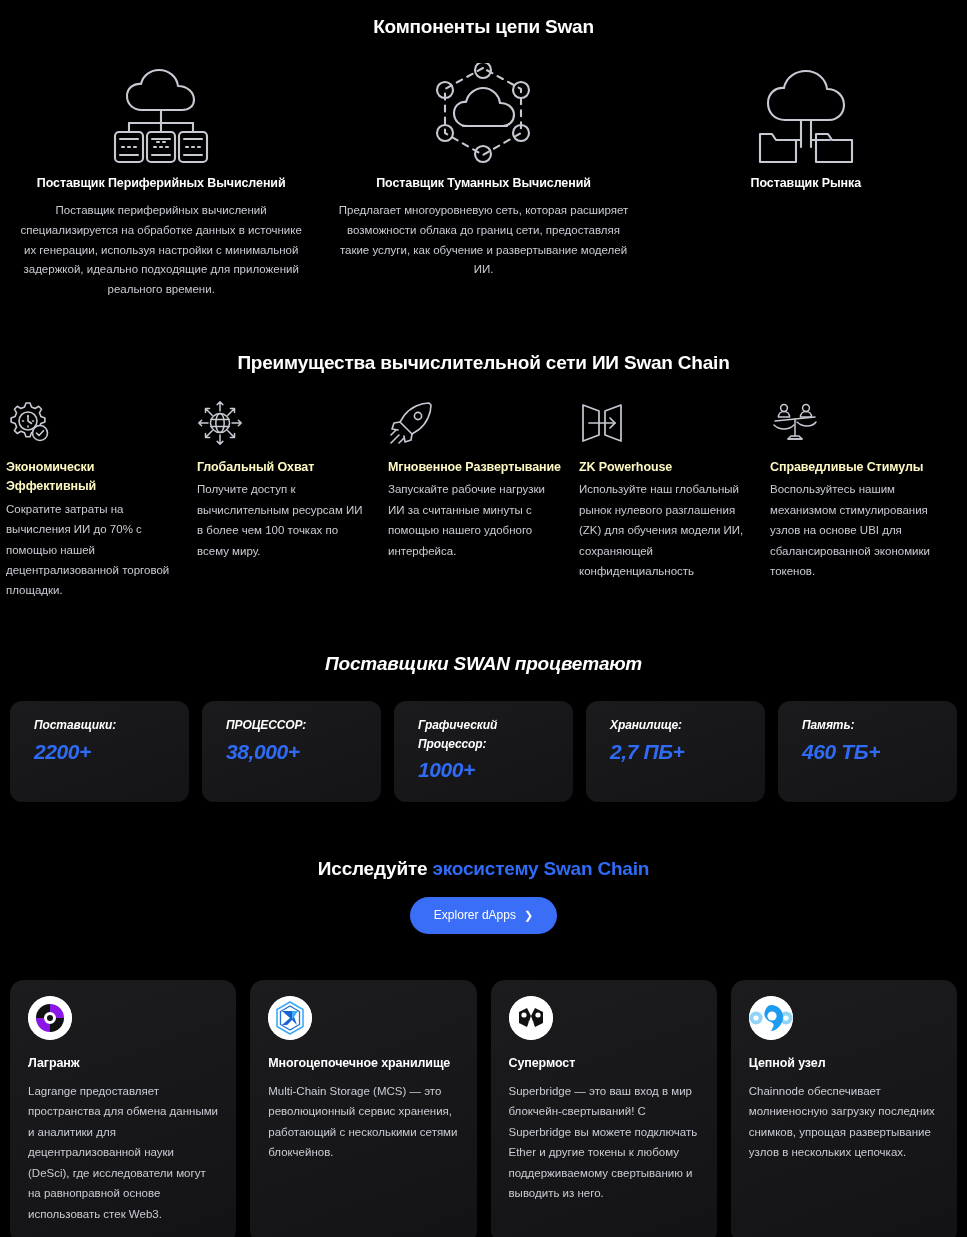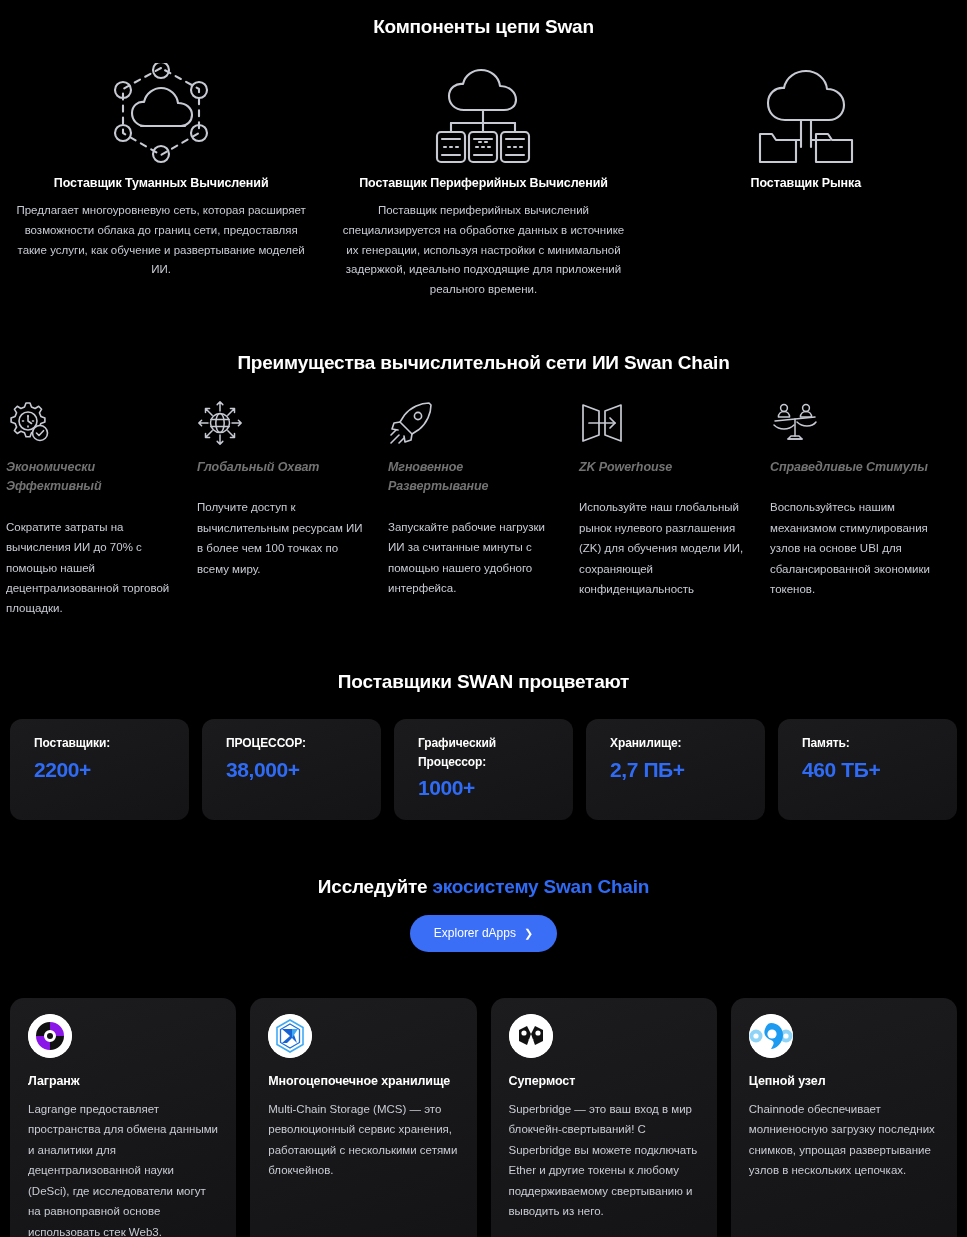--- a/index.html
+++ b/index.html
@@ -74,34 +74,33 @@
   }
   .adv-icon {
     height: 52px;
     display: flex;
     align-items: flex-start;
   }
   .adv-title {
     font-size: 12.5px;
     font-weight: bold;
     line-height: 1.55;
-    color: #737373;
+    color: #fef9c3;
     margin-top: 6px;
     letter-spacing: -0.1px;
-    font-style: italic;
   }
   .adv-desc {
-    margin-top: 20px;
+    margin-top: 2px;
     font-size: 11.5px;
     line-height: 1.78;
     color: #c9ccd4;
   }
 
   
-  .stats { padding-top: 52px; }
+  .stats { padding-top: 52px; font-style: italic; }
   .stats-row {
     display: flex;
     gap: 13px;
     margin-top: 26px;
     padding: 0 10px;
   }
   .stat-card {
     flex: 1 1 20%;
     background: linear-gradient(160deg, #1b1b1d 0%, #141416 100%);
     border-radius: 12px;
@@ -196,56 +195,56 @@
 </style>
 </head>
 <body>
 
 <div class="page">
 
   <section class="components">
     <h2 class="section-title">Компоненты цепи Swan</h2>
 
     <div class="comp-row">
-
-      <div class="comp-col">
-        <div class="comp-icon">
-          <svg width="100" height="104" viewBox="0 0 100 104" fill="none" stroke="#c7cad3" stroke-width="2.1" stroke-linecap="round" stroke-linejoin="round">
-            <path d="M50 5 L12 26 L12 70 L50 92 L88 70 L88 26 Z" stroke-dasharray="6 6"></path>
-            <circle cx="50" cy="7" r="8"></circle>
-            <circle cx="12" cy="27" r="8"></circle>
-            <circle cx="88" cy="27" r="8"></circle>
-            <circle cx="12" cy="70" r="8"></circle>
-            <circle cx="88" cy="70" r="8"></circle>
-            <circle cx="50" cy="91" r="8"></circle>
-            <path d="M34 63 C26 63 21 57 21 50 C21 43 27 38 33 39 C35 30 43 25 50 25 C59 25 66 32 67 40 C75 40 81 45 81 52 C81 58 76 63 70 63 Z" fill="#000"></path>
-            <path d="M30 63 L74 63"></path>
-          </svg>
-        </div>
-        <div class="comp-title">Поставщик Туманных Вычислений</div>
-        <div class="comp-desc">Предлагает многоуровневую сеть, которая расширяет возможности облака до границ сети, предоставляя такие услуги, как обучение и развертывание моделей ИИ.</div>
-      </div>
 
       <div class="comp-col">
         <div class="comp-icon">
           <svg width="108" height="100" viewBox="0 0 108 100" fill="none" stroke="#c7cad3" stroke-width="2.1" stroke-linecap="round" stroke-linejoin="round">
             <path d="M35 45 C25 45 20 38 20 31 C20 23 27 18 34 19 C36 10 44 5 52 5 C62 5 70 12 71 21 C80 21 87 27 87 35 C87 41 82 45 75 45 Z"></path>
             <path d="M54 45 L54 58"></path>
             <path d="M22 58 L86 58"></path>
             <path d="M22 58 L22 67 M54 58 L54 67 M86 58 L86 67"></path>
             <rect x="8" y="67" width="28" height="30" rx="4"></rect>
             <rect x="40" y="67" width="28" height="30" rx="4"></rect>
             <rect x="72" y="67" width="28" height="30" rx="4"></rect>
             <path d="M13 74 H31 M13 90 H31 M45 74 H63 M45 90 H63 M77 74 H95 M77 90 H95"></path>
             <path d="M15 82 h2 M21 82 h2 M27 82 h2 M47 82 h2 M53 82 h2 M59 82 h2 M79 82 h2 M85 82 h2 M91 82 h2"></path>
             <path d="M50 77 h2 M56 77 h2"></path>
           </svg>
         </div>
         <div class="comp-title">Поставщик Периферийных Вычислений</div>
         <div class="comp-desc">Поставщик периферийных вычислений специализируется на обработке данных в источнике их генерации, используя настройки с минимальной задержкой, идеально подходящие для приложений реального времени.</div>
+      </div>
+
+      <div class="comp-col">
+        <div class="comp-icon">
+          <svg width="100" height="104" viewBox="0 0 100 104" fill="none" stroke="#c7cad3" stroke-width="2.1" stroke-linecap="round" stroke-linejoin="round">
+            <path d="M50 5 L12 26 L12 70 L50 92 L88 70 L88 26 Z" stroke-dasharray="6 6"></path>
+            <circle cx="50" cy="7" r="8"></circle>
+            <circle cx="12" cy="27" r="8"></circle>
+            <circle cx="88" cy="27" r="8"></circle>
+            <circle cx="12" cy="70" r="8"></circle>
+            <circle cx="88" cy="70" r="8"></circle>
+            <circle cx="50" cy="91" r="8"></circle>
+            <path d="M34 63 C26 63 21 57 21 50 C21 43 27 38 33 39 C35 30 43 25 50 25 C59 25 66 32 67 40 C75 40 81 45 81 52 C81 58 76 63 70 63 Z" fill="#000"></path>
+            <path d="M30 63 L74 63"></path>
+          </svg>
+        </div>
+        <div class="comp-title">Поставщик Туманных Вычислений</div>
+        <div class="comp-desc">Предлагает многоуровневую сеть, которая расширяет возможности облака до границ сети, предоставляя такие услуги, как обучение и развертывание моделей ИИ.</div>
       </div>
 
       <div class="comp-col">
         <div class="comp-icon">
           <svg width="108" height="100" viewBox="0 0 108 100" fill="none" stroke="#c7cad3" stroke-width="2.1" stroke-linecap="round" stroke-linejoin="round">
             <path d="M33 55 C22 55 16 47 16 38 C16 28 24 22 32 23 C34 12 44 6 54 6 C65 6 74 14 75 24 C85 24 92 31 92 40 C92 48 86 55 77 55 Z"></path>
             <path d="M49 55 L49 82 M59 55 L59 82"></path>
             <path d="M30 75 L49 75 M59 75 L78 75"></path>
             <path d="M8 72 L8 97 L44 97 L44 75 L24 75 L20 69 L8 69 Z"></path>
             <path d="M64 72 L64 97 L100 97 L100 75 L80 75 L76 69 L64 69 Z"></path>

